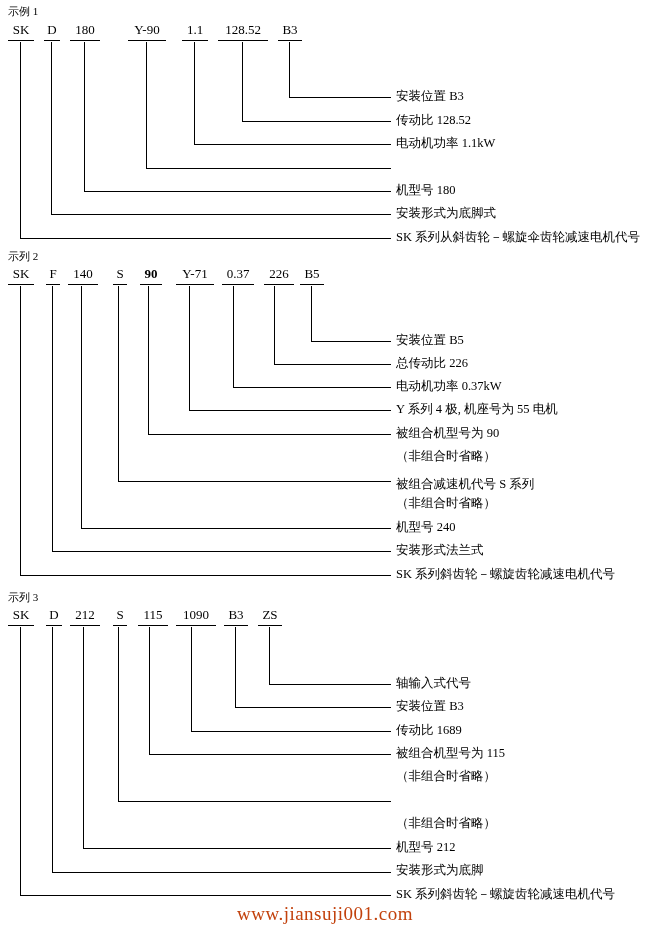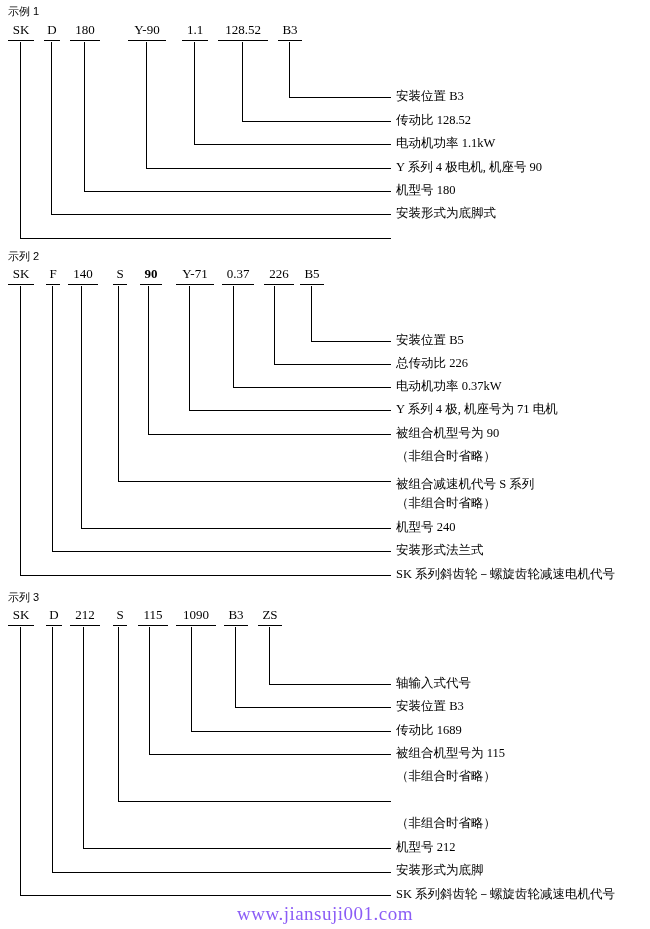--- a/index.html
+++ b/index.html
@@ -9,21 +9,21 @@
     font-family:"Liberation Serif", serif;
     color:#000;
     position:relative;
     overflow:hidden;
   }
   .sheet{position:relative;width:650px;height:929px;}
 
   .ex-label{
     position:absolute;
     font-size:11px;
-    font-family:Liberation Sans, sans-serif;
+    font-family:Liberation Serif, serif;
     white-space:nowrap;
   }
 
   
   .token{
     position:absolute;
     font-size:13px;
     font-family:"Liberation Serif", serif;
     white-space:nowrap;
     text-align:center;
@@ -44,21 +44,21 @@
     position:absolute;
     font-size:12.5px;
     white-space:nowrap;
     font-family:"Liberation Serif", serif;
   }
 
   .watermark{
     position:absolute;
     left:0;right:0;
     text-align:center;
-    color:#8b5cf6;
+    color:#c2410c;
     font-size:19px;
     font-family:"Liberation Serif", serif;
     letter-spacing:0.5px;
   }
 </style>
 </head>
 <body>
 
 <div class="sheet">
 
@@ -89,23 +89,23 @@
 
   <div class="vline" style="left:51px;top:42px;height:172px;"></div>
   <div class="hline" style="left:51px;top:214px;width:340px;"></div>
 
   <div class="vline" style="left:20px;top:42px;height:196px;"></div>
   <div class="hline" style="left:20px;top:238px;width:371px;"></div>
 
   <div class="note" style="left:396px;top:88px;">安装位置 B3</div>
   <div class="note" style="left:396px;top:112px;">传动比 128.52</div>
   <div class="note" style="left:396px;top:135px;">电动机功率 1.1kW</div>
-  <div class="note" style="left:396px;top:159px;">Y 系列 4 极电机, 机座号 90</div>
   <div class="note" style="left:396px;top:182px;">机型号 180</div>
   <div class="note" style="left:396px;top:205px;">安装形式为底脚式</div>
+  <div class="note" style="left:396px;top:229px;">SK 系列从斜齿轮－螺旋伞齿轮减速电机代号</div>
 
   <div class="ex-label" style="left:8px;top:249px;">示列 2</div>
 
   <div class="token" style="left:8px;top:266px;width:26px;"><span class="txt">SK</span><span class="ul"></span></div>
   <div class="token" style="left:46px;top:266px;width:14px;"><span class="txt">F</span><span class="ul"></span></div>
   <div class="token" style="left:68px;top:266px;width:30px;"><span class="txt">140</span><span class="ul"></span></div>
   <div class="token" style="left:113px;top:266px;width:14px;"><span class="txt">S</span><span class="ul"></span></div>
   <div class="token" style="left:140px;top:266px;width:22px;font-weight:bold;"><span class="txt">90</span><span class="ul"></span></div>
   <div class="token" style="left:176px;top:266px;width:38px;"><span class="txt">Y-71</span><span class="ul"></span></div>
   <div class="token" style="left:222px;top:266px;width:32px;"><span class="txt">0.37</span><span class="ul"></span></div>
@@ -135,21 +135,21 @@
 
   <div class="vline" style="left:52px;top:286px;height:265px;"></div>
   <div class="hline" style="left:52px;top:551px;width:339px;"></div>
 
   <div class="vline" style="left:20px;top:286px;height:289px;"></div>
   <div class="hline" style="left:20px;top:575px;width:371px;"></div>
 
   <div class="note" style="left:396px;top:332px;">安装位置 B5</div>
   <div class="note" style="left:396px;top:355px;">总传动比 226</div>
   <div class="note" style="left:396px;top:378px;">电动机功率 0.37kW</div>
-  <div class="note" style="left:396px;top:401px;">Y 系列 4 极, 机座号为 71 电机</div>
+  <div class="note" style="left:396px;top:401px;">Y 系列 4 极, 机座号为 55 电机</div>
   <div class="note" style="left:396px;top:425px;">被组合机型号为 90</div>
   <div class="note" style="left:396px;top:448px;">（非组合时省略）</div>
   <div class="note" style="left:396px;top:476px;">被组合减速机代号 S 系列</div>
   <div class="note" style="left:396px;top:495px;">（非组合时省略）</div>
   <div class="note" style="left:396px;top:519px;">机型号 240</div>
   <div class="note" style="left:396px;top:542px;">安装形式法兰式</div>
   <div class="note" style="left:396px;top:566px;">SK 系列斜齿轮－螺旋齿轮减速电机代号</div>
 
   <div class="ex-label" style="left:8px;top:590px;">示列 3</div>
 

